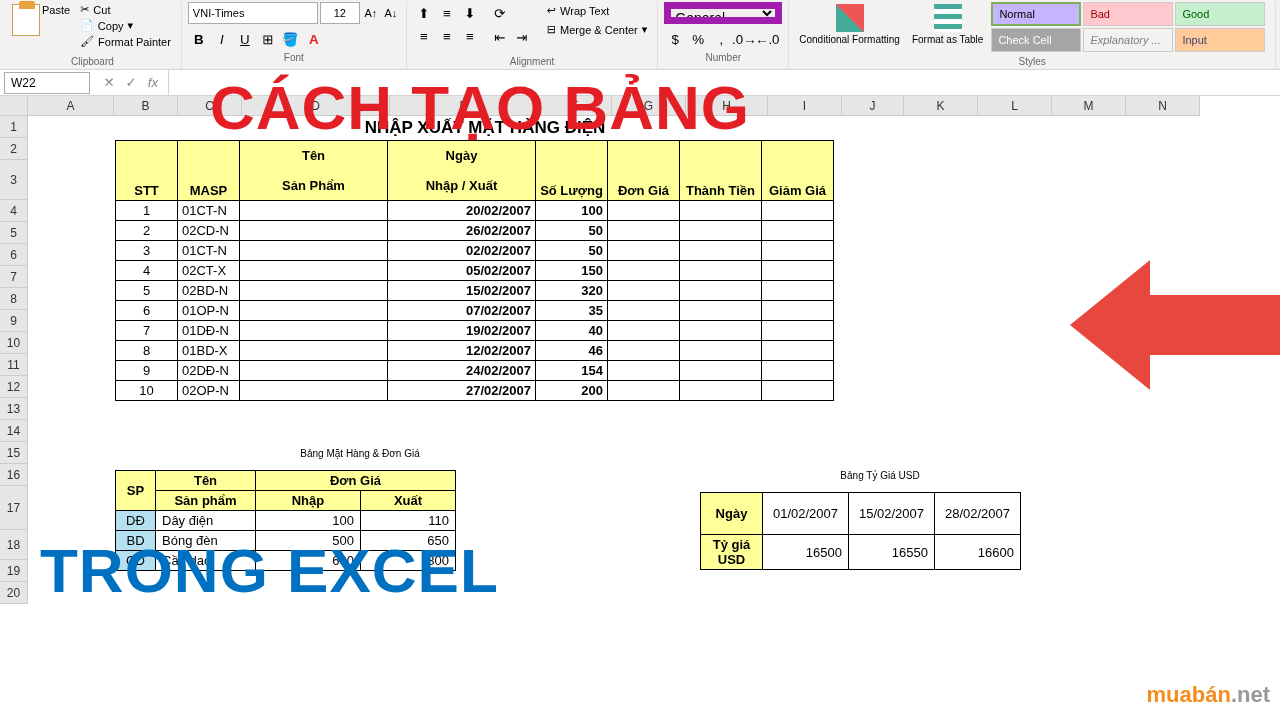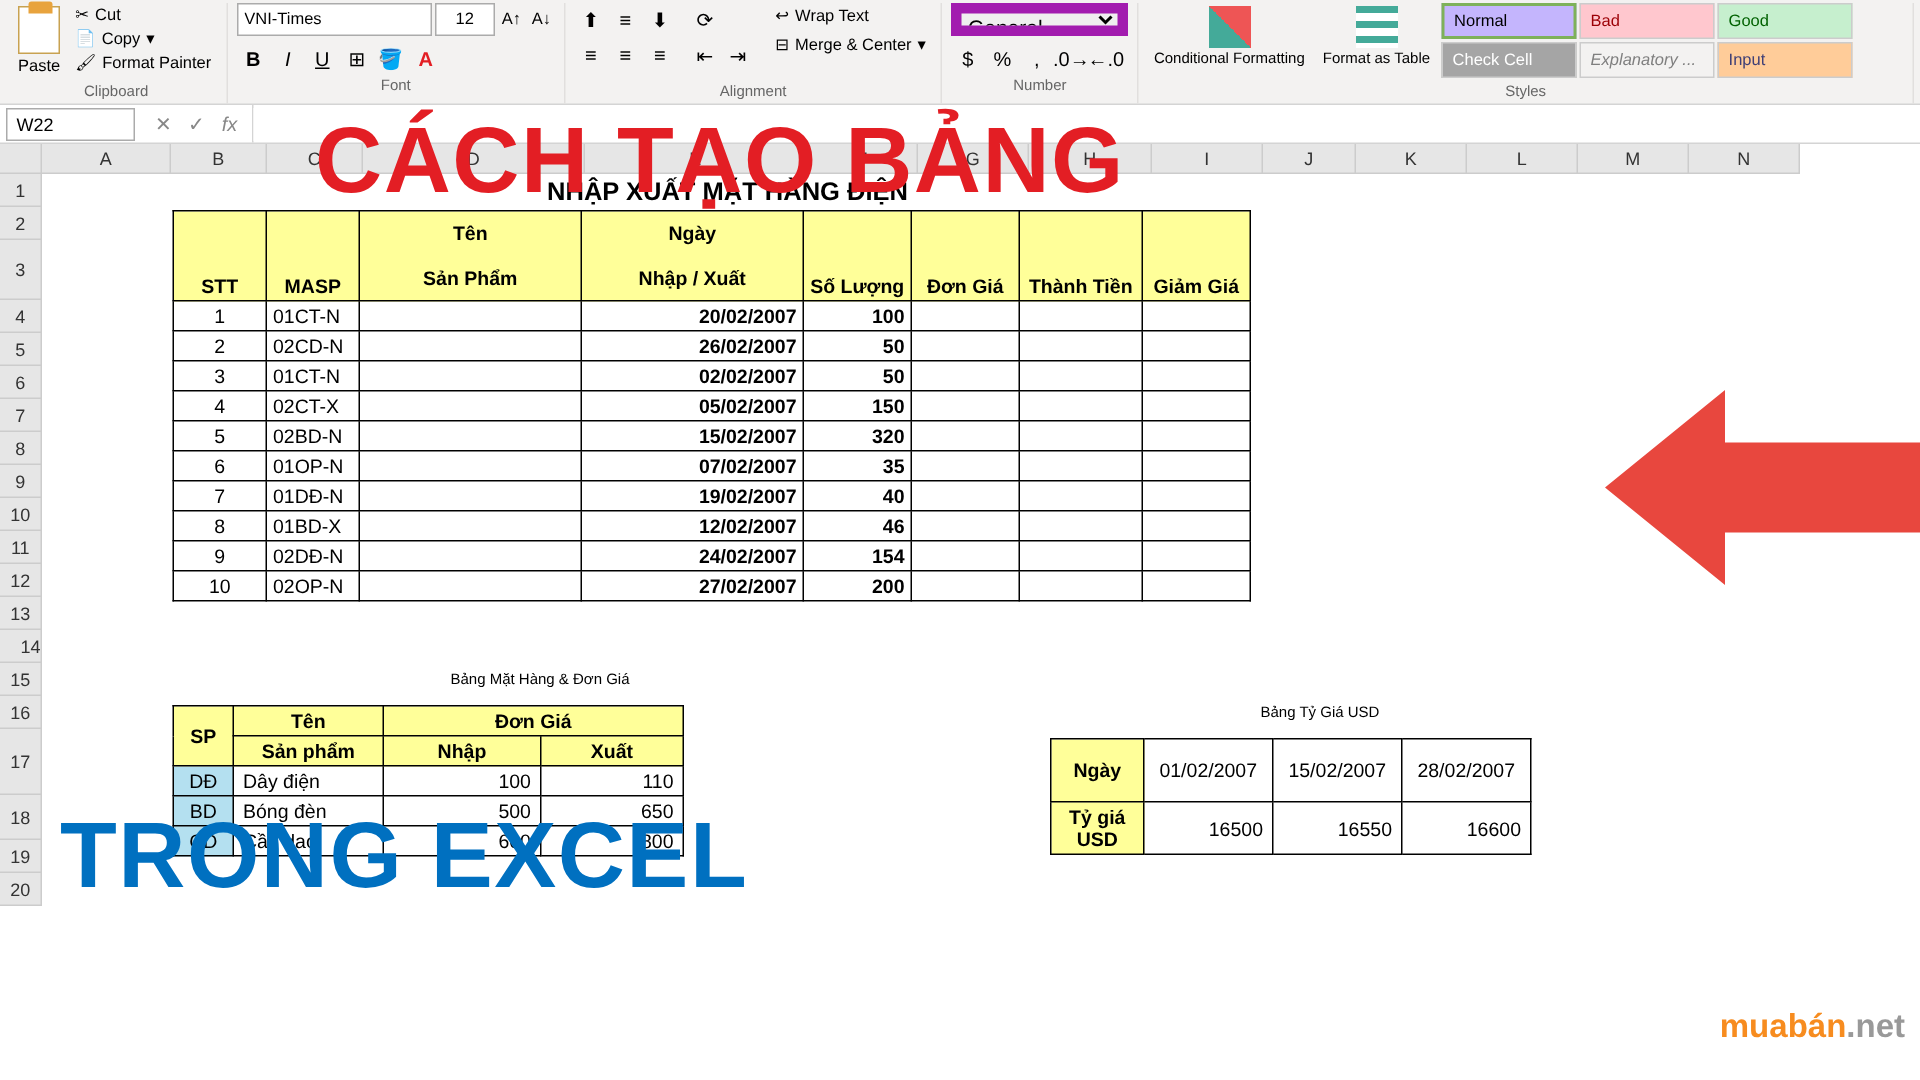--- a/index.html
+++ b/index.html
@@ -4,21 +4,21 @@
 <style>
 * { box-sizing: border-box; margin: 0; padding: 0; }
 body { font-family: "Segoe UI", Arial, sans-serif; font-size: 12px; background: #fff; width: 1280px; height: 720px; overflow: hidden; position: relative; }
 
 
 .ribbon { background: #f3f2f1; border-bottom: 1px solid #d4d4d4; height: 70px; display: flex; padding: 2px 4px 0; }
 .ribbon-group { border-right: 1px solid #e1dfde; padding: 0 6px; display: flex; flex-direction: column; height: 100%; }
 .ribbon-group-content { flex: 1; display: flex; align-items: flex-start; gap: 4px; }
 .ribbon-group-label { text-align: center; font-size: 10px; color: #666; padding: 2px 0; }
 
-.paste-btn { display: flex; flex-direction: column; align-items: center; gap: 2px; padding: 2px; cursor: pointer; }
+.paste-btn { display: flex; flex-direction: row; align-items: flex-start; gap: 2px; padding: 2px; cursor: pointer; }
 .paste-icon { width: 28px; height: 32px; background: #fff; border: 1px solid #c8a251; position: relative; }
 .paste-icon::before { content: ""; position: absolute; top: -4px; left: 6px; width: 16px; height: 8px; background: #e8a33d; border-radius: 2px 2px 0 0; }
 .paste-label { font-size: 11px; }
 
 .clip-actions { display: flex; flex-direction: column; gap: 1px; font-size: 11px; }
 .clip-actions div { cursor: pointer; padding: 1px 4px; display: flex; align-items: center; gap: 4px; }
 
 .font-group-top { display: flex; gap: 2px; align-items: center; }
 .font-select { width: 130px; height: 22px; border: 1px solid #ababab; font-size: 11px; padding: 0 4px; }
 .size-select { width: 40px; height: 22px; border: 1px solid #ababab; font-size: 11px; text-align: center; }
@@ -71,21 +71,21 @@
 .data-table td.num { text-align: right; font-weight: bold; }
 .data-table td.ctr { text-align: center; }
 
 .title-text { font-family: "Arial Black", Arial; font-weight: 900; font-size: 17px; text-align: center; }
 .sub-title { font-family: Arial; font-weight: normal; font-size: 10px; text-align: center; }
 
 
 .overlay-top { position: absolute; top: 72px; left: 210px; font-family: "Arial Black", Arial; font-weight: 900; font-size: 62px; color: #e31e24; letter-spacing: 1px; }
 .overlay-bottom { position: absolute; top: 535px; left: 40px; font-family: "Arial Black", Arial; font-weight: 900; font-size: 62px; color: #0070c0; letter-spacing: 1px; }
 .arrow { position: absolute; top: 255px; right: -10px; }
-.watermark { position: absolute; bottom: 23px; right: 10px; font-size: 22px; font-weight: bold; }
+.watermark { position: absolute; bottom: 12px; right: 10px; font-size: 22px; font-weight: bold; }
 .watermark .orange { color: #f78c1f; }
 .watermark .gray { color: #999; }
 
 .usd-table { position: absolute; border-collapse: collapse; }
 .usd-table th, .usd-table td { border: 1.5px solid #000; padding: 2px 6px; font-size: 13px; text-align: center; }
 .usd-table th { background: #ffff99; font-weight: bold; }
 
 .second-table { position: absolute; border-collapse: collapse; }
 .second-table th, .second-table td { border: 1.5px solid #000; padding: 2px 6px; font-size: 13px; text-align: center; }
 .second-table th { background: #ffff99; font-weight: bold; }
@@ -252,21 +252,21 @@
       <div class="row-h" style="height: 22px; line-height: 22px;">4</div>
       <div class="row-h" style="height: 22px; line-height: 22px;">5</div>
       <div class="row-h" style="height: 22px; line-height: 22px;">6</div>
       <div class="row-h" style="height: 22px; line-height: 22px;">7</div>
       <div class="row-h" style="height: 22px; line-height: 22px;">8</div>
       <div class="row-h" style="height: 22px; line-height: 22px;">9</div>
       <div class="row-h" style="height: 22px; line-height: 22px;">10</div>
       <div class="row-h" style="height: 22px; line-height: 22px;">11</div>
       <div class="row-h" style="height: 22px; line-height: 22px;">12</div>
       <div class="row-h" style="height: 22px; line-height: 22px;">13</div>
-      <div class="row-h" style="height: 22px; line-height: 22px; text-align: right;">14</div>
+      <div class="row-h" style="height: 22px; line-height: 22px;">14</div>
       <div class="row-h" style="height: 22px; line-height: 22px;">15</div>
       <div class="row-h" style="height: 22px; line-height: 22px;">16</div>
       <div class="row-h" style="height: 44px; line-height: 44px;">17</div>
       <div class="row-h" style="height: 30px; line-height: 30px;">18</div>
       <div class="row-h" style="height: 22px; line-height: 22px;">19</div>
       <div class="row-h" style="height: 22px; line-height: 22px;">20</div>
     </div>
 
   <div class="title-text" style="position:absolute;top:22px;left:115px;width:740px">NHẬP XUẤT MẶT HÀNG ĐIỆN</div>
 

